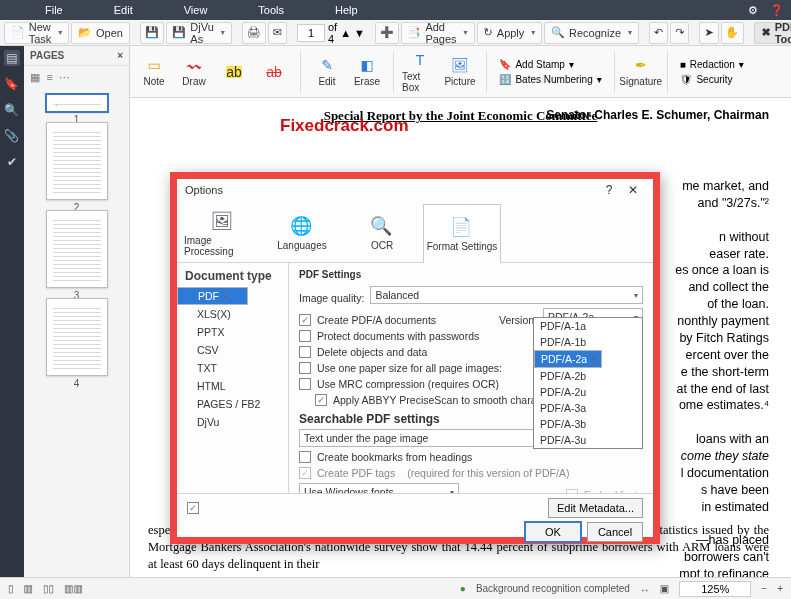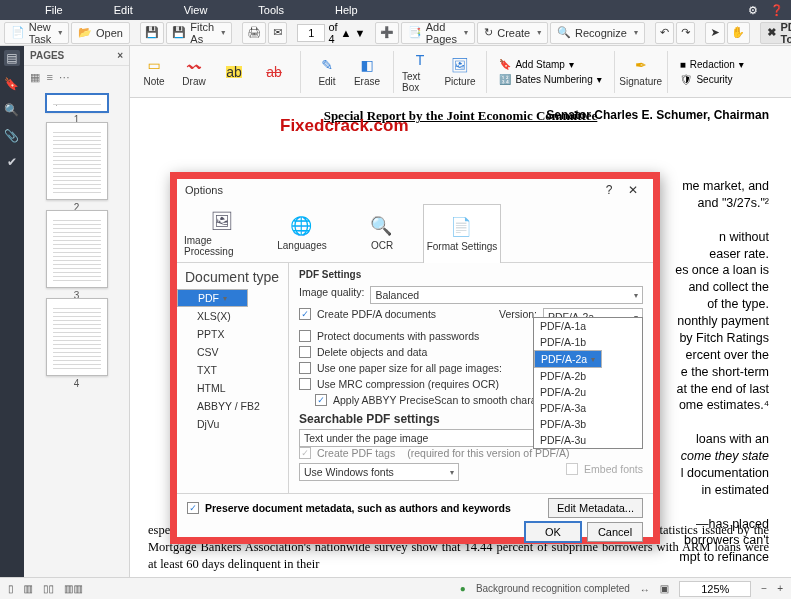--- a/index.html
+++ b/index.html
@@ -60,26 +60,26 @@
 .modal { position: absolute; left: 170px; top: 172px; width: 490px; height: 372px; background: #fdfdfd; border: 7px solid #ef4444; box-shadow: 2px 4px 14px rgba(0,0,0,.35); z-index: 100; display: flex; flex-direction: column; }
 .modal .titlebar { height: 22px; display: flex; align-items: center; padding: 0 8px; font-size: 11px; color: #333; }
 .modal .titlebar .grow { flex: 1; }
 .modal .titlebar .wbtn { width: 24px; text-align: center; cursor: default; font-size: 12px; }
 .modal .tabs { height: 62px; display: flex; align-items: stretch; border-bottom: 1px solid #d4d4d4; padding: 2px 6px 0; gap: 2px; }
 .mtab { width: 78px; display: flex; flex-direction: column; align-items: center; justify-content: center; font-size: 10px; color: #333; border: 1px solid transparent; border-bottom: none; gap: 3px; cursor: default; }
 .mtab .mico { font-size: 18px; color: #556; }
 .mtab.active { background: #fff; border-color: #c9c9c9; position: relative; top: 1px; }
 .modal .content { flex: 1; display: flex; overflow: hidden; }
 .docs { width: 112px; border-right: 1px solid #d4d4d4; padding: 6px 0; }
-.docs .lbl { font-size: 14px; font-weight: normal; color: #444; padding: 0 8px 4px; }
+.docs .lbl { font-size: 12px; font-weight: bold; color: #444; padding: 0 8px 4px; }
 .docs .item { padding: 3px 20px; font-size: 10.5px; color: #333; cursor: default; }
 .docs .item.sel { background: #2d7bd6; color: #fff; }
 .settings { flex: 1; padding: 6px 10px; font-size: 10.5px; color: #333; overflow: hidden; }
 .settings .lbl { font-weight: bold; font-size: 10px; margin-bottom: 6px; }
-.frow { display: flex; align-items: flex-start; gap: 6px; margin-bottom: 4px; }
+.frow { display: flex; align-items: flex-end; gap: 6px; margin-bottom: 4px; }
 .frow label { font-size: 10.5px; }
 .sel { height: 18px; border: 1px solid #b5b5b5; background: #fff; font-size: 10.5px; padding: 0 4px; display: inline-flex; align-items: center; justify-content: space-between; }
 .sel::after { content: "▾"; font-size: 8px; color: #666; margin-left: 4px; }
 .chk { width: 12px; height: 12px; border: 1px solid #888; display: inline-flex; align-items: center; justify-content: center; font-size: 9px; color: #2d7bd6; background:#fff; }
 .chk.on::before { content: "✓"; }
 .subhdr { font-weight: bold; font-size: 12px; margin: 6px 0 3px; }
 .footer { height: 44px; border-top: 1px solid #d4d4d4; padding: 4px 10px; display: flex; flex-direction: column; gap: 4px; }
 .footer .row1 { display: flex; align-items: center; gap: 6px; font-size: 10.5px; }
 .footer .row2 { display: flex; justify-content: flex-end; gap: 6px; }
 .btn { height: 20px; min-width: 56px; border: 1px solid #9c9c9c; background: #f3f3f3; font-size: 11px; display: inline-flex; align-items: center; justify-content: center; padding: 0 8px; cursor: default; }
@@ -102,35 +102,35 @@
   <div class="spacer"></div>
   <div class="ico">⚙</div>
   <div class="ico">❓</div>
 </div>
 
 <div class="toolbar">
   <div class="tbtn drop">📄 <span>New Task</span></div>
   <div class="tbtn">📂 <span>Open</span></div>
   <div class="tsep"></div>
   <div class="tbtn icononly">💾</div>
-  <div class="tbtn drop">💾 <span>Fitch As</span></div>
+  <div class="tbtn drop">💾 <span>DjVu As</span></div>
   <div class="tsep"></div>
   <div class="tbtn icononly">🖨</div>
   <div class="tbtn icononly">✉</div>
   <div class="tsep"></div>
   <div class="pgnum">
     <input value="1" style="">
     <span>of 4</span>
     <span>▲</span>
     <span>▼</span>
   </div>
   <div class="tsep"></div>
   <div class="tbtn icononly">➕</div>
   <div class="tbtn drop">📑 <span>Add Pages</span></div>
-  <div class="tbtn drop">↻ <span>Create</span></div>
+  <div class="tbtn drop">↻ <span>Apply</span></div>
   <div class="tbtn drop">🔍 <span>Recognize</span></div>
   <div class="tsep"></div>
   <div class="tbtn icononly">↶</div>
   <div class="tbtn icononly">↷</div>
   <div class="tsep"></div>
   <div class="tbtn icononly">➤</div>
   <div class="tbtn icononly">✋</div>
   <div class="tsep"></div>
   <div class="tbtn pdftools">✖ <span>PDF Tools</span></div>
 
@@ -227,30 +227,31 @@
 <div class="viewer">
   <div class="title">Special Report by the Joint Economic Committee</div>
   <div class="auth">Senator Charles E. Schumer, Chairman</div>
   <div class="body" style="position:absolute;right:22px;top:48px;width:130px;text-align:right;">
     <div>me market, and</div>
     <div>and "3/27s."²</div><br>
     <div>n without</div>
     <div>easer rate.</div>
     <div>es once a loan is</div>
     <div>and collect the</div>
-    <div>of the type.</div>
+    <div>of the loan.</div>
     <div>nonthly payment</div>
     <div>by Fitch Ratings</div>
     <div>ercent over the</div>
     <div>e the short-term</div>
     <div>at the end of last</div>
     <div>ome estimates.⁴</div><br>
     <div>loans with an</div>
     <div style="font-style:italic">come they state</div>
     <div>l documentation</div>
+    <div>s have been</div>
     <div>in estimated</div><br>
     <div>—has placed</div>
     <div>borrowers can't</div>
     <div>mpt to refinance</div>
     
   </div>
   <div class="body" style="position:absolute;left:18px;right:22px;bottom:4px;">especially if their loan is "upside down" because they owe more than their house is worth. Recent statistics issued by the Mortgage Bankers Association's nationwide survey show that 14.44 percent of subprime borrowers with ARM loans were at least 60 days delinquent in their</div>
 </div>
 
 <div class="watermark">Fixedcrack.com</div>
@@ -297,21 +298,21 @@
   </div>
   <div class="content">
     <div class="docs">
       <div class="lbl">Document type</div>
       <div class="item sel">PDF</div>
       <div class="item">XLS(X)</div>
       <div class="item">PPTX</div>
       <div class="item">CSV</div>
       <div class="item">TXT</div>
       <div class="item">HTML</div>
-      <div class="item">ABBYY / FB2</div>
+      <div class="item">PAGES / FB2</div>
       <div class="item">DjVu</div>
     </div>
     <div class="settings" style="position:relative">
       <div class="lbl">PDF Settings</div>
       <div class="frow">
         <label>Image quality:</label>
         <div class="sel" style="flex:1">Balanced</div>
       </div>
       <div class="frow">
         <span class="chk on"></span>
@@ -349,37 +350,40 @@
           <span class="chk"></span>
           <label>Use MRC compression (requires OCR)</label>
         </div>
       <div class="frow" style="margin-left:16px">
           <span class="chk on"></span>
           <label>Apply ABBYY PreciseScan to smooth characters on page im</label>
         </div>
 
       <div class="subhdr">Searchable PDF settings</div>
       <div class="sel" style="width:100%">Text under the page image</div>
+      <div class="frow" style="margin-top:4px">
+          <span class="chk"></span>
+          <label>Create bookmarks from headings</label>
+        </div>
       <div class="frow" style="color:#888">
         <span class="chk on" style="border-color:#bbb;color:#bbb"></span>
         <label>Create PDF tags</label>
         <label style="margin-left:6px">(required for this version of PDF/A)</label>
       </div>
       <div class="frow">
         <div class="sel" style="width:160px">Use Windows fonts</div>
         <div style="flex:1"></div>
         <span class="chk" style="border-color:#ccc"></span>
         <label style="color:#aaa">Embed fonts</label>
       </div>
     </div>
   </div>
   <div class="footer">
     <div class="row1">
       <span class="chk on"></span>
-      <label style="font-weight:bold">Preserve document metadata, such as authors and keywords</label>
       <div style="flex:1"></div>
       <div class="btn">Edit Metadata...</div>
     </div>
     <div class="row2">
       <div class="btn ok">OK</div>
       <div class="btn">Cancel</div>
     </div>
   </div>
 </div>
 

